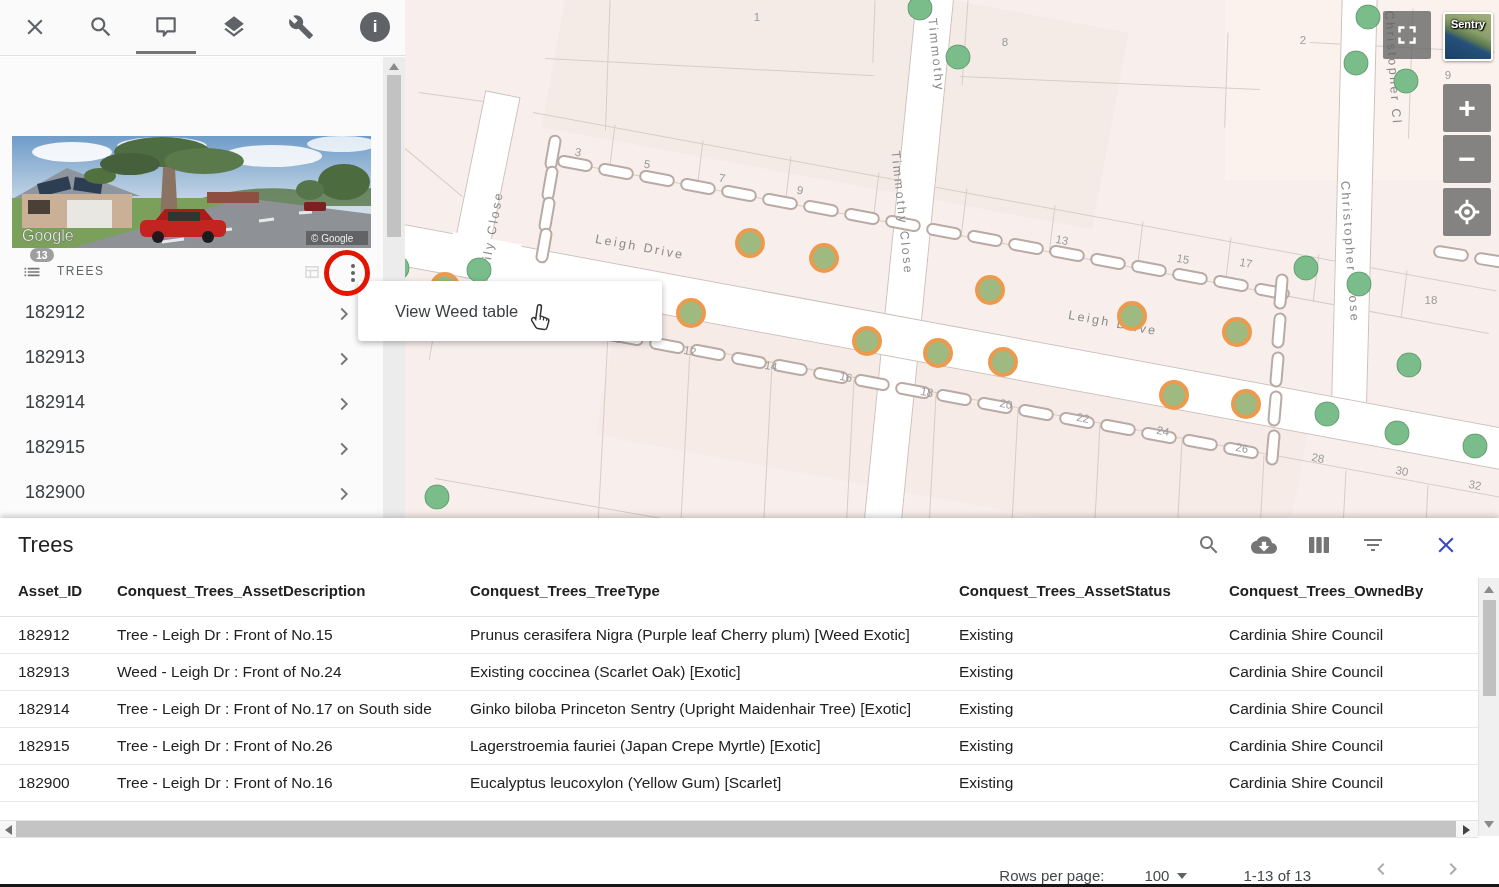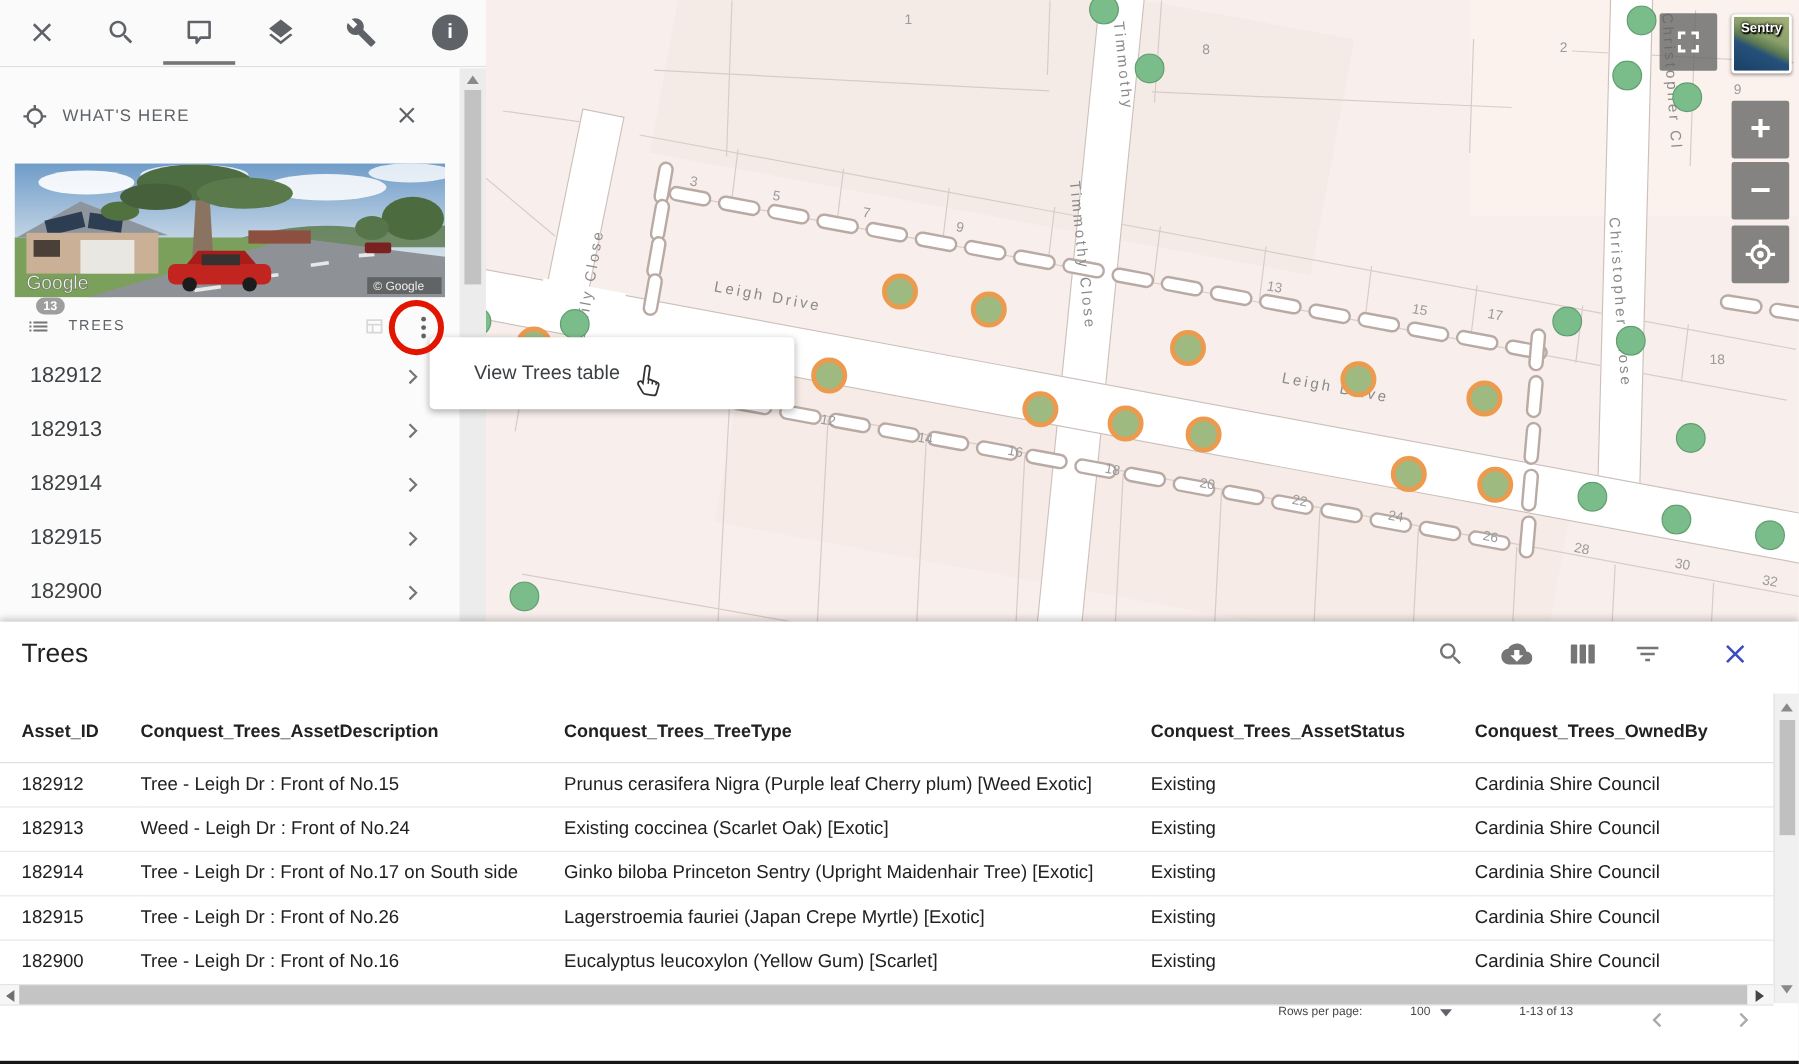--- a/index.html
+++ b/index.html
@@ -74,42 +74,42 @@
   #popup span { margin-left:37px; font-size:16.5px; color:#3c4043; }
   #red-circle { position:absolute; left:324px; top:250px; width:46px; height:46px; border-radius:50%;
     border:5px solid var(--accent-red); z-index:6; pointer-events:none; }
   #cursor { position:absolute; left:528px; top:303px; z-index:7; transform:rotate(8deg); pointer-events:none; }
 
   
   #table-panel { position:absolute; left:0; top:518px; width:1499px; height:369px; background:#fff;
     box-shadow:0 -2px 6px rgba(0,0,0,.22); z-index:3; }
   .tp-title { position:absolute; left:18px; top:14px; font-size:22px; font-weight:500; color:#212121; }
   .tp-icons { position:absolute; right:40px; top:14px; display:flex; gap:30px; align-items:center; }
-  table { position:absolute; left:0; top:67px; width:1478px; border-collapse:collapse; table-layout:fixed; }
+  table { position:absolute; left:0; top:48px; width:1478px; border-collapse:collapse; table-layout:fixed; }
   th { text-align:left; font-size:15px; font-weight:bold; color:#212121; height:50px;
     border-bottom:1px solid #e0e0e0; padding:0 10px 0 0; cursor:pointer; }
   td { font-size:15.5px; color:#212121; height:37px; border-bottom:1px solid #e8e8e8;
     padding:0 10px 0 0; white-space:nowrap; overflow:hidden; }
   th:first-child, td:first-child { padding-left:18px; }
   .vsb { position:absolute; right:0; top:60px; width:21px; height:258px; background:#f0f0f0;
     border-left:1px solid #e2e2e2; }
   .vsb-up { position:absolute; left:5px; top:8px; width:0; height:0;
     border-left:5px solid transparent; border-right:5px solid transparent; border-bottom:7px solid #8a8a8a; }
   .vsb-dn { position:absolute; left:5px; bottom:8px; width:0; height:0;
     border-left:5px solid transparent; border-right:5px solid transparent; border-top:7px solid #8a8a8a; }
   .vsb-thumb { position:absolute; left:4px; top:22px; width:13px; height:96px; background:#c0c0c0; }
   .hsb { position:absolute; left:0; top:302px; width:1478px; height:18px; background:#f6f6f6;
     border-top:1px solid #e5e5e5; border-bottom:1px solid #e5e5e5; }
   .hsb-left { position:absolute; left:5px; top:4px; width:0; height:0;
     border-top:5px solid transparent; border-bottom:5px solid transparent; border-right:7px solid #6f6f6f; }
   .hsb-right { position:absolute; right:8px; top:4px; width:0; height:0;
     border-top:5px solid transparent; border-bottom:5px solid transparent; border-left:7px solid #444; }
   .hsb-thumb { position:absolute; left:16px; top:0; width:1440px; height:16px; background:#c4c4c4; }
   .tp-footer { position:absolute; left:0; top:320px; width:1499px; height:46px;
-    display:flex; align-items:flex-start; justify-content:flex-end; gap:14px; font-size:10px; color:#44474a; }
+    display:flex; align-items:flex-end; justify-content:flex-end; gap:14px; font-size:15px; color:#44474a; }
   .rpp-label { margin-right:26px; }
   .rpp-value { display:flex; align-items:center; gap:8px; margin-right:42px; cursor:pointer; }
   .caret { width:0; height:0; border-left:5px solid transparent; border-right:5px solid transparent;
     border-top:6px solid #5f6368; }
   .range { margin-right:44px; }
   .pg-btn { background:none; border:none; cursor:default; margin-right:34px; }
   #bottom-edge { position:absolute; left:0; bottom:0; width:1499px; height:3px; background:#161616; z-index:9; }
 </style>
 </head>
 <body>
@@ -322,32 +322,20 @@
         <path fill="#5f6368" d="M22.7 19l-9.1-9.1c.9-2.3.4-5-1.5-6.9-2-2-5-2.4-7.4-1.3L9 6 6 9 1.6 4.7C.4 7.1.9 10.1 2.9 12.1c1.9 1.9 4.6 2.4 6.9 1.5l9.1 9.1c.4.4 1 .4 1.4 0l2.3-2.3c.5-.4.5-1.1.1-1.4z"></path>
       </svg>
   </button>
   <button class="tb-btn" style="left:351px">
     <div class="info-circle">i</div>
   </button>
   <div class="tb-underline"></div>
 </div>
 
 <div id="panel">
-  <div class="wh-row">
-    <svg class="abs" style="left:17px;top:8px" width="24" height="24" viewBox="0 0 24 24">
-      <circle cx="12" cy="12" r="6" fill="none" stroke="#5f6368" stroke-width="2"></circle>
-      <path d="M12 2.5v4M12 17.5v4M2.5 12h4M17.5 12h4" stroke="#5f6368" stroke-width="2"></path>
-    </svg>
-    <span class="wh-title">WHAT'S HERE</span>
-    <button class="icon-btn abs" style="left:328px;top:8px">
-      <svg width="22" height="22" viewBox="0 0 24 24">
-          <path fill="#5f6368" d="M19 6.41 17.59 5 12 10.59 6.41 5 5 6.41 10.59 12 5 17.59 6.41 19 12 13.41 17.59 19 19 17.59 13.41 12z"></path>
-        </svg>
-    </button>
-  </div>
 
   <div class="sv-wrap">
     <svg width="359" height="112" viewBox="0 0 359 112" preserveAspectRatio="none">
       <defs>
         <linearGradient id="sky" x1="0" y1="0" x2="0" y2="1">
           <stop offset="0" stop-color="#6f9cc9"></stop>
             <stop offset=".65" stop-color="#cfdde9"></stop>
             <stop offset="1" stop-color="#e9eef2"></stop>
         </linearGradient>
       </defs>
@@ -435,21 +423,21 @@
 </div>
     </div>
 
   <div class="panel-scroll">
     <div class="ps-arrow"></div>
     <div class="ps-thumb"></div>
   </div>
 </div>
 
 <div id="popup">
-  <span>View Trees table</span>
+  <span>View Weed table</span>
 </div>
 <div id="red-circle"></div>
 <div id="cursor">
   <svg width="26" height="30" viewBox="0 0 20 24">
     <path d="M7.3 1.6c.9 0 1.6.7 1.6 1.6v7.2l.9.1 5.1 1.3c.9.2 1.5 1.1 1.4 2l-.7 5.2c-.1 1-1 1.7-2 1.7H8.2c-.6 0-1.2-.3-1.6-.8l-3.8-4.8c-.5-.7-.4-1.7.3-2.2.6-.5 1.5-.4 2 .1l.6.6V3.2c0-.9.7-1.6 1.6-1.6z" fill="#fff" stroke="#333" stroke-width="1.2"></path>
     <path d="M9.2 10.6v3M11.9 10.9v2.7M14.5 11.5v2.2" stroke="#333" stroke-width="1" fill="none"></path>
   </svg>
 </div>
 
 <div id="table-panel">

